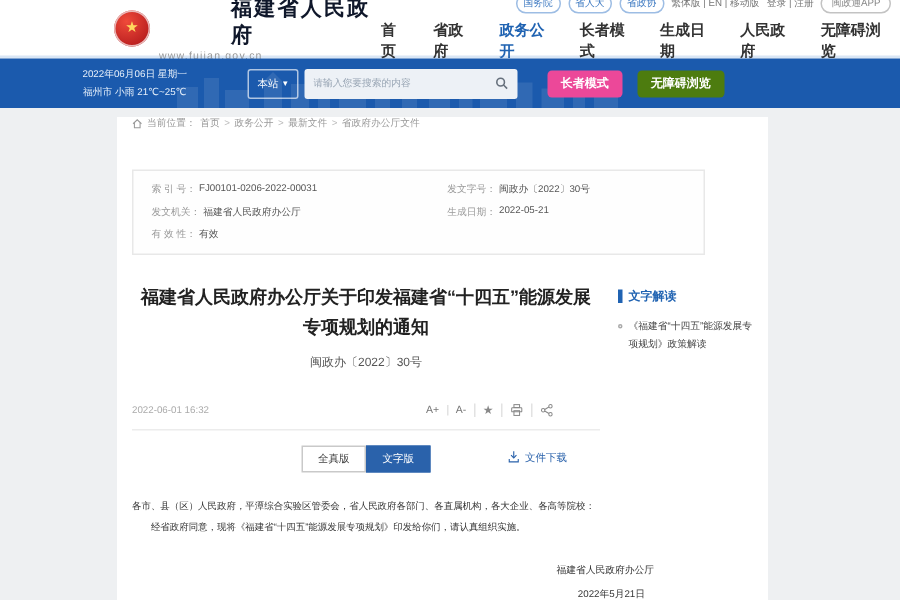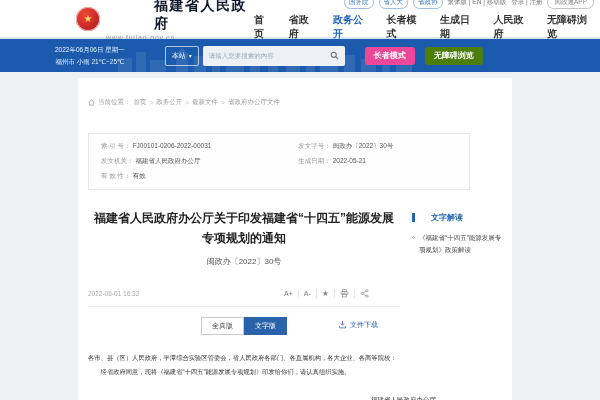--- a/index.html
+++ b/index.html
@@ -38,21 +38,21 @@
   .search-input::placeholder { color:#98a5b4; }
   .ib-btn { height:18px; border:none; border-radius:3px; color:#fff; font-size:8px; font-weight:bold;
             padding:0 9px; cursor:pointer; z-index:2; font-family:inherit; }
   .btn-elder { margin-left:20px; background:#ec4899; }
   .btn-access { margin-left:10px; background:#4d7c0f; }
   .skyline { position:absolute; left:118px; bottom:0; opacity:.09; z-index:1; }
 
   
   .content { position:absolute; top:74px; left:0; right:0; bottom:0; }
   .card { position:absolute; top:4px; left:78px; width:434px; bottom:0;
-          background:#fff; padding:20px 10px 0 10px; }
+          background:#fff; padding:0 10px 0 10px; }
 
   .breadcrumb { display:flex; align-items:center; gap:3px; font-size:6.5px; color:#999; }
   .crumb { cursor:pointer; }
   .crumb-sep { color:#bbb; }
 
   .meta-box { margin-top:26px; margin-right:32px; border:1px solid #e8e8e8; background:#fefefe;
               padding:8px 4px; display:grid; grid-template-columns:53% 47%; font-size:6.5px; }
   .meta-col { display:flex; flex-direction:column; gap:6px; padding:0 8px; }
   .meta-row { display:flex; }
   .meta-label { color:#999; white-space:pre; }
@@ -78,21 +78,21 @@
          cursor:pointer; font-family:inherit; }
   .tab.active { background:#2a62ab; border-color:#2a62ab; color:#fff; }
   .download { position:absolute; right:22px; top:3px; display:flex; gap:3px; align-items:center;
               color:#2a62ab; font-size:7px; cursor:pointer; }
 
   .body-text { margin-top:16px; font-size:6.3px; color:#333; line-height:2.3; }
   .p-indent { text-indent:2em; }
   .signer { margin-top:16px; margin-right:-36px; text-align:right; font-size:6.5px; color:#333; }
   .sign-date { margin-top:7px; margin-right:-30px; text-align:right; font-size:6.5px; color:#333; }
 
-  .side-title { display:flex; align-items:center; gap:16px; font-size:8px; font-weight:bold; color:#2063b2; }
+  .side-title { display:flex; align-items:center; gap:4px; font-size:8px; font-weight:bold; color:#2063b2; }
   .side-title-bar { width:3px; height:9px; background:#2063b2; }
   .side-item { margin-top:9px; display:flex; gap:4px; font-size:6.5px; color:#444; line-height:1.9; cursor:pointer; }
   .side-bullet { width:3px; height:3px; border:1px solid #aaa; border-radius:50%; margin-top:4px; flex:0 0 3px; }
 
   svg { display:block; }
 </style>
 </head>
 <body>
 
 <header class="top">

